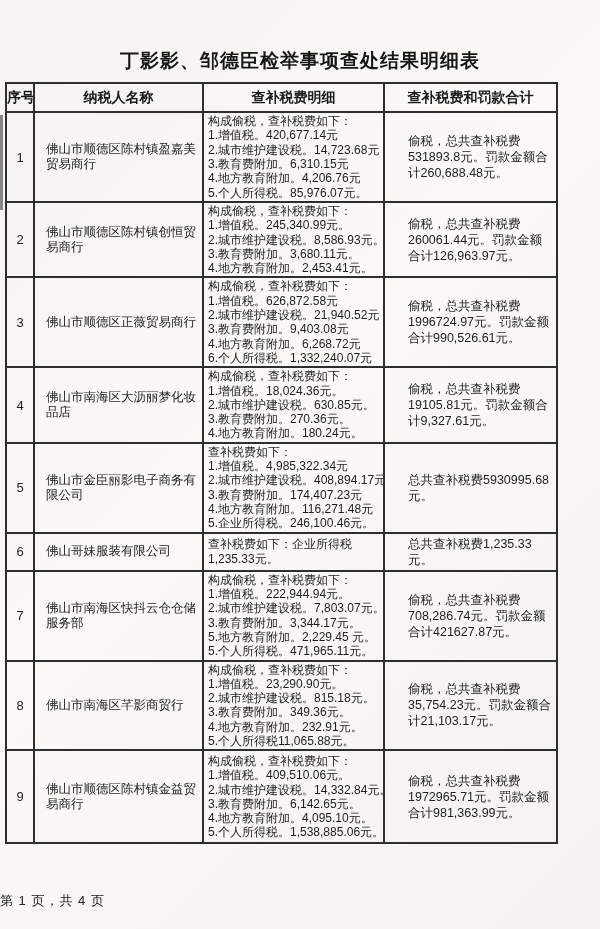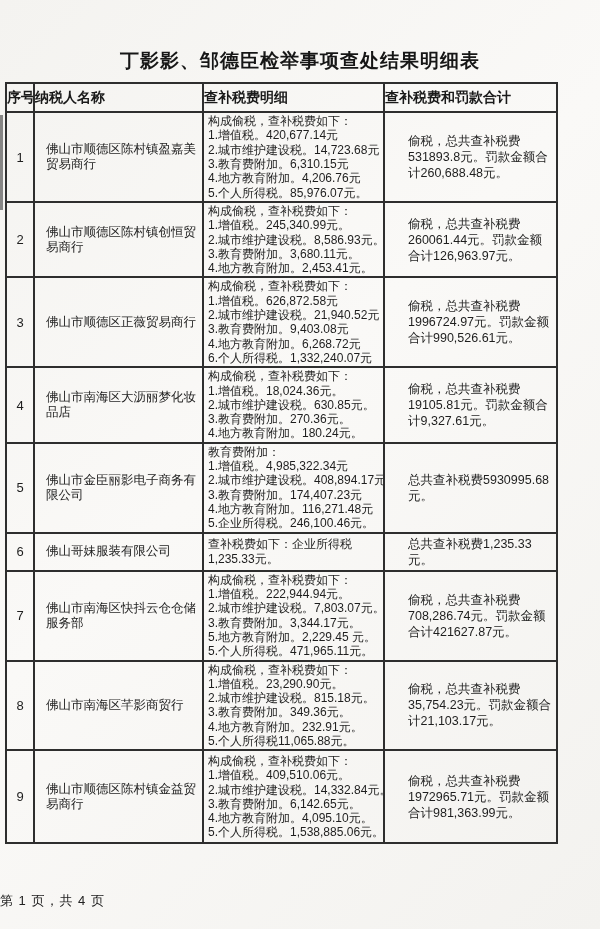--- a/index.html
+++ b/index.html
@@ -37,21 +37,21 @@
   }
   table.results-table th,
   table.results-table td {
     border: 2px solid #2e2e2e;
     vertical-align: middle;
     overflow: hidden;
   }
   th.hcell {
     font-size: 14px;
     font-weight: 700;
-    text-align: left;
+    text-align: center;
     height: 25px;
     padding: 1px 0;
     color: #1a1a1a;
     white-space: nowrap;
   }
   td.no-cell {
     text-align: center;
     font-size: 13px;
     font-weight: 400;
     color: #1e1e1e;
@@ -168,21 +168,21 @@
           <div class="detail-line">2.城市维护建设税。630.85元。</div>
           <div class="detail-line">3.教育费附加。270.36元。</div>
           <div class="detail-line">4.地方教育附加。180.24元。</div>
         </td>
       <td class="total-cell">偷税，总共查补税费19105.81元。罚款金额合计9,327.61元。</td>
     </tr>
     <tr style="height:87px">
       <td class="no-cell">5</td>
       <td class="name-cell">佛山市金臣丽影电子商务有限公司</td>
       <td class="details-cell">
-          <div class="detail-line">教育费附加：</div>
+          <div class="detail-line">查补税费如下：</div>
           <div class="detail-line">1.增值税。4,985,322.34元</div>
           <div class="detail-line">2.城市维护建设税。408,894.17元</div>
           <div class="detail-line">3.教育费附加。174,407.23元</div>
           <div class="detail-line">4.地方教育附加。116,271.48元</div>
           <div class="detail-line">5.企业所得税。246,100.46元。</div>
         </td>
       <td class="total-cell">总共查补税费5930995.68元。</td>
     </tr>
     <tr style="height:29px">
       <td class="no-cell">6</td>

